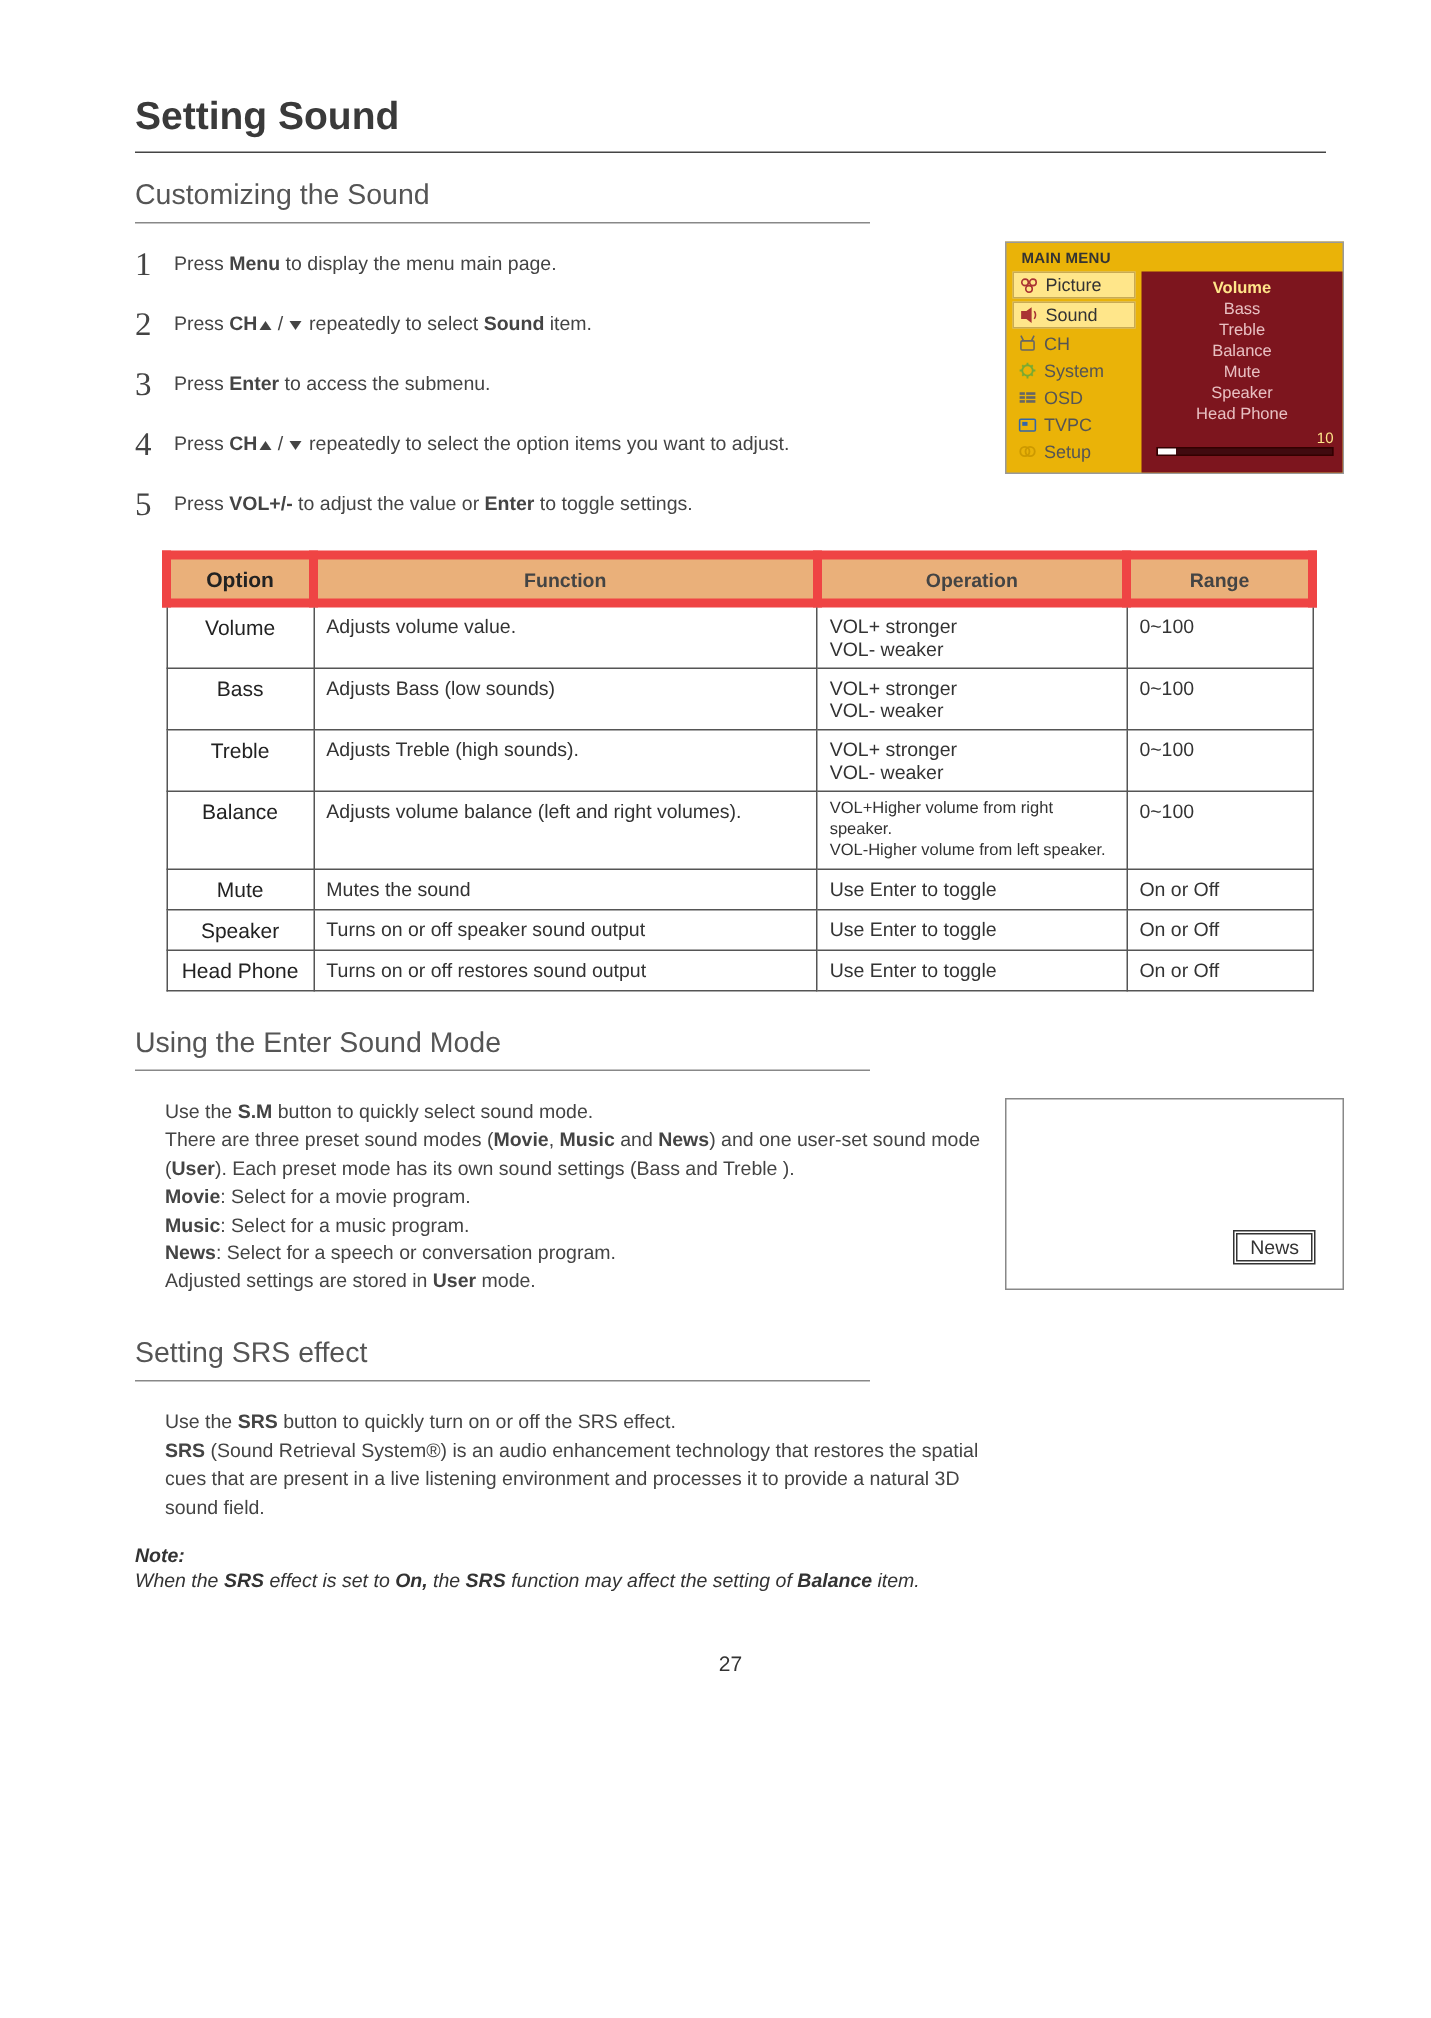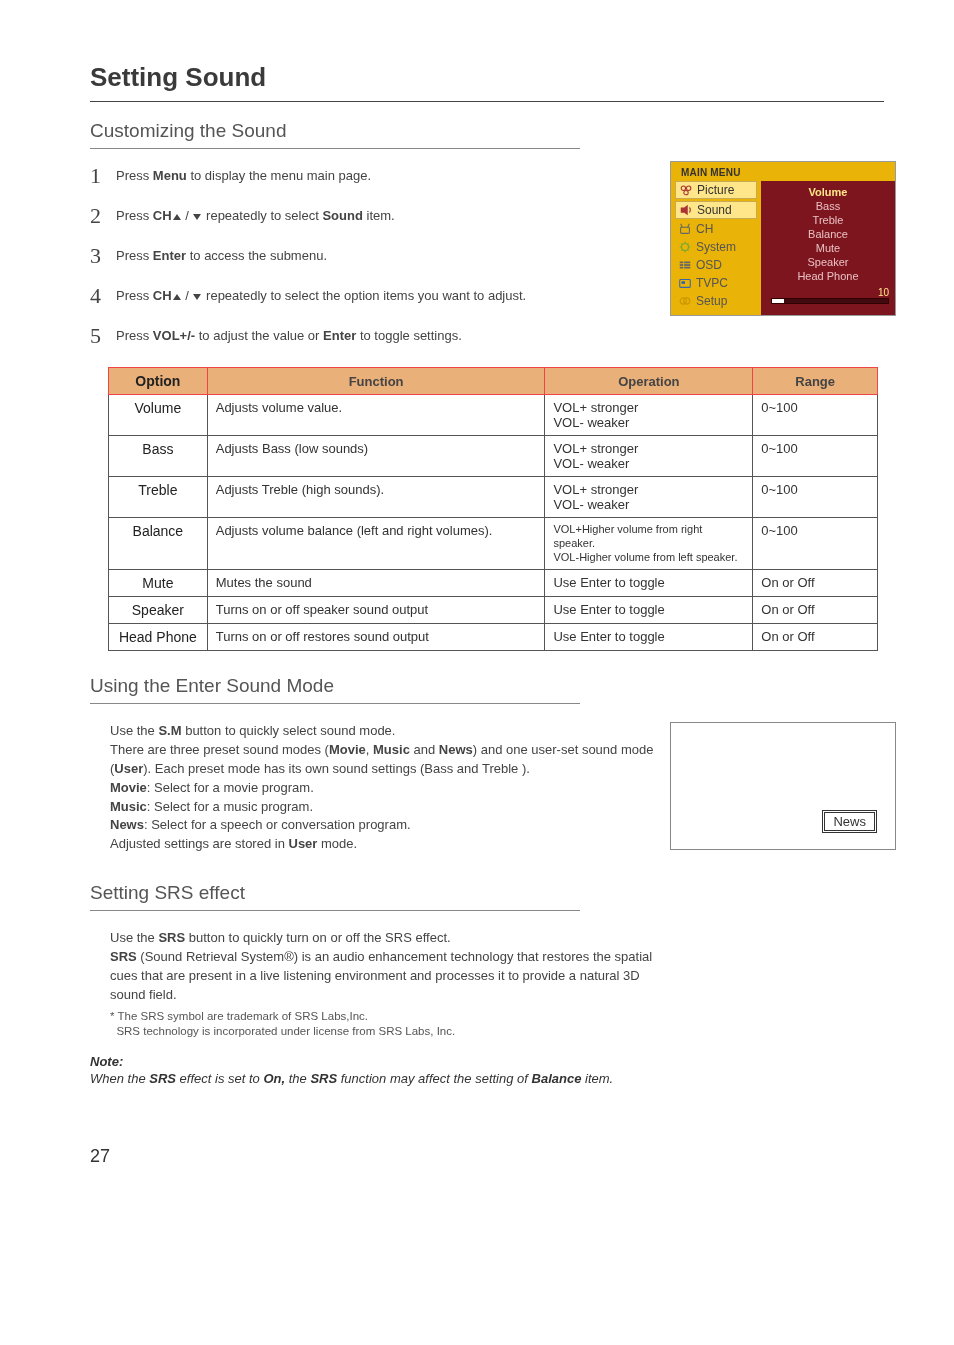--- a/index.html
+++ b/index.html
@@ -170,21 +170,21 @@
     width: 100%;
     border-collapse: collapse;
     margin: 4px 0 24px 18px;
     font-size: 13px;
     width: 770px;
   }
   table.opts th {
     background: #eab07a;
     color: #444;
     font-weight: bold;
-    border: 1px solid #ef4444;
+    border: 6px solid #ef4444;
     padding: 5px 6px;
     text-align: center;
     font-size: 13px;
   }
   table.opts td {
     border: 1px solid #555;
     padding: 5px 8px;
     vertical-align: top;
     color: #333;
   }
@@ -242,23 +242,24 @@
     color: #333;
     margin: 0;
   }
   .footnote {
     font-size: 11.5px;
     color: #555;
     margin: 4px 0 0 20px;
     line-height: 1.35;
   }
   .page-num {
-    font-size: 18px;
-    color: #333;
-    margin-top: 60px;
+    font-size: 14px;
+    color: #333;
+    margin-top: 40px;
+    text-align: center;
   }
   .rel { position: relative; }
 
   .sec-block { position: relative; }
 </style>
 </head>
 <body>
 
 <div class="page">
 
@@ -466,24 +467,20 @@
   </div>
 
   <div class="sec-block" style="margin-top:28px;">
     <div class="section-title">Setting SRS effect</div>
     <hr class="short-rule">
     <div class="rel">
       <div class="body-text">
         <span>Use the </span><b>SRS</b><span> button to quickly turn on or off the SRS effect.</span><br>
         <b>SRS</b><span> (Sound Retrieval System®) is an audio enhancement technology that restores the spatial cues that are present in a live listening environment and processes it to provide a natural 3D sound field.</span>
       </div>
-      <div class="footnote">
-        <span>* The SRS symbol are trademark of SRS Labs,Inc.</span><br>
-        &nbsp;&nbsp;<span>SRS technology is incorporated under license from SRS Labs, Inc.</span>
-      </div>
     </div>
 
     <div class="note-label">Note:</div>
     <p class="note-text">
       <span>When the </span><b>SRS</b><span> effect is set to </span><b>On,</b><span> the </span><b>SRS</b><span> function may affect the setting of </span><b>Balance</b><span> item.</span>
     </p>
   </div>
 
   <div class="page-num">27</div>
 </div>

